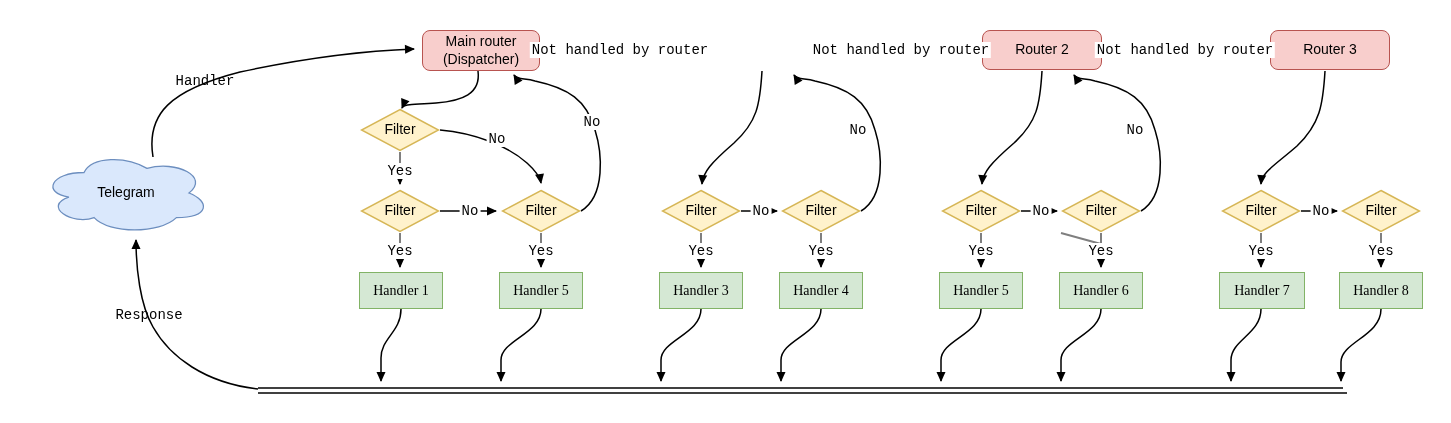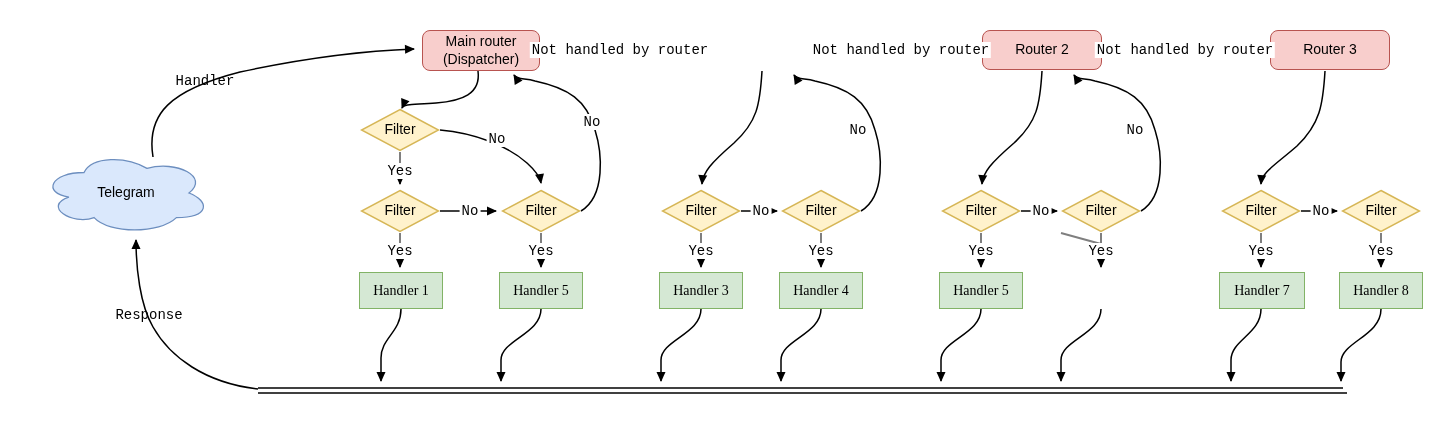--- a/index.html
+++ b/index.html
@@ -171,20 +171,21 @@
         <polygon class="diamond-poly" points="40,1.5 78.5,22 40,42.5 1.5,22"></polygon>
       </svg>
     <span>Filter</span>
   </div>
 
   <div class="node handler" style="left:359px;top:272px;width:84px;height:37px">Handler 1</div>
   <div class="node handler" style="left:499px;top:272px;width:84px;height:37px">Handler 5</div>
   <div class="node handler" style="left:659px;top:272px;width:84px;height:37px">Handler 3</div>
   <div class="node handler" style="left:779px;top:272px;width:84px;height:37px">Handler 4</div>
   <div class="node handler" style="left:939px;top:272px;width:84px;height:37px">Handler 5</div>
+  <div class="node handler" style="left:1059px;top:272px;width:84px;height:37px">Handler 6</div>
   <div class="node handler" style="left:1219px;top:272px;width:86px;height:37px">Handler 7</div>
   <div class="node handler" style="left:1339px;top:272px;width:84px;height:37px">Handler 8</div>
 
   <div class="elabel" style="left:205px;top:81px">Handler</div>
   <div class="elabel" style="left:149px;top:315px">Response</div>
 
   <div class="elabel bg" style="left:620px;top:50px">Not handled by router</div>
   <div class="elabel bg" style="left:901px;top:50px">Not handled by router</div>
   <div class="elabel bg" style="left:1185px;top:50px">Not handled by router</div>
 

